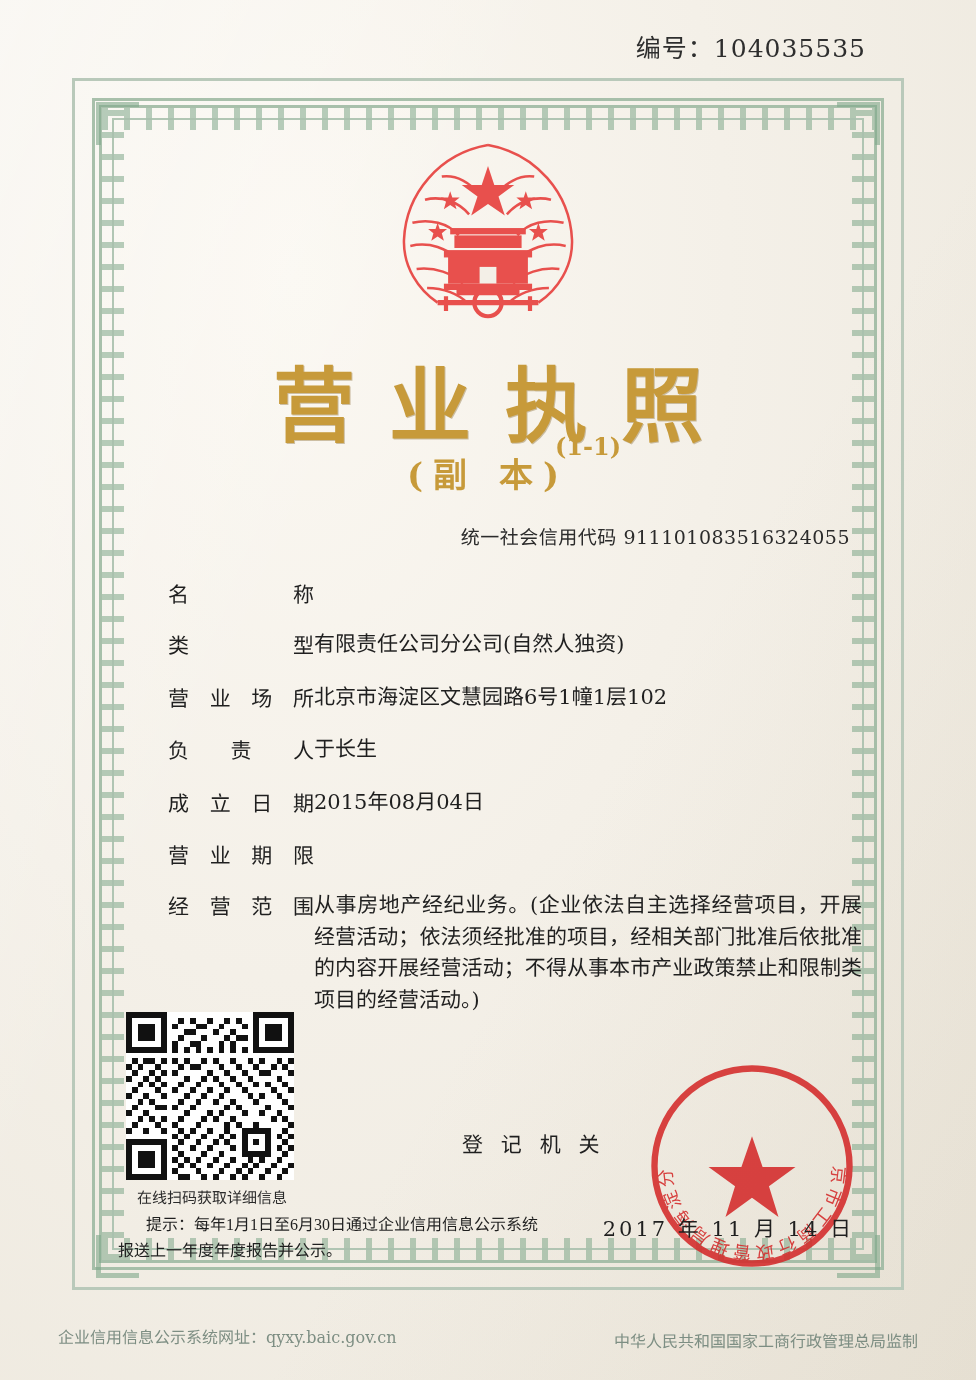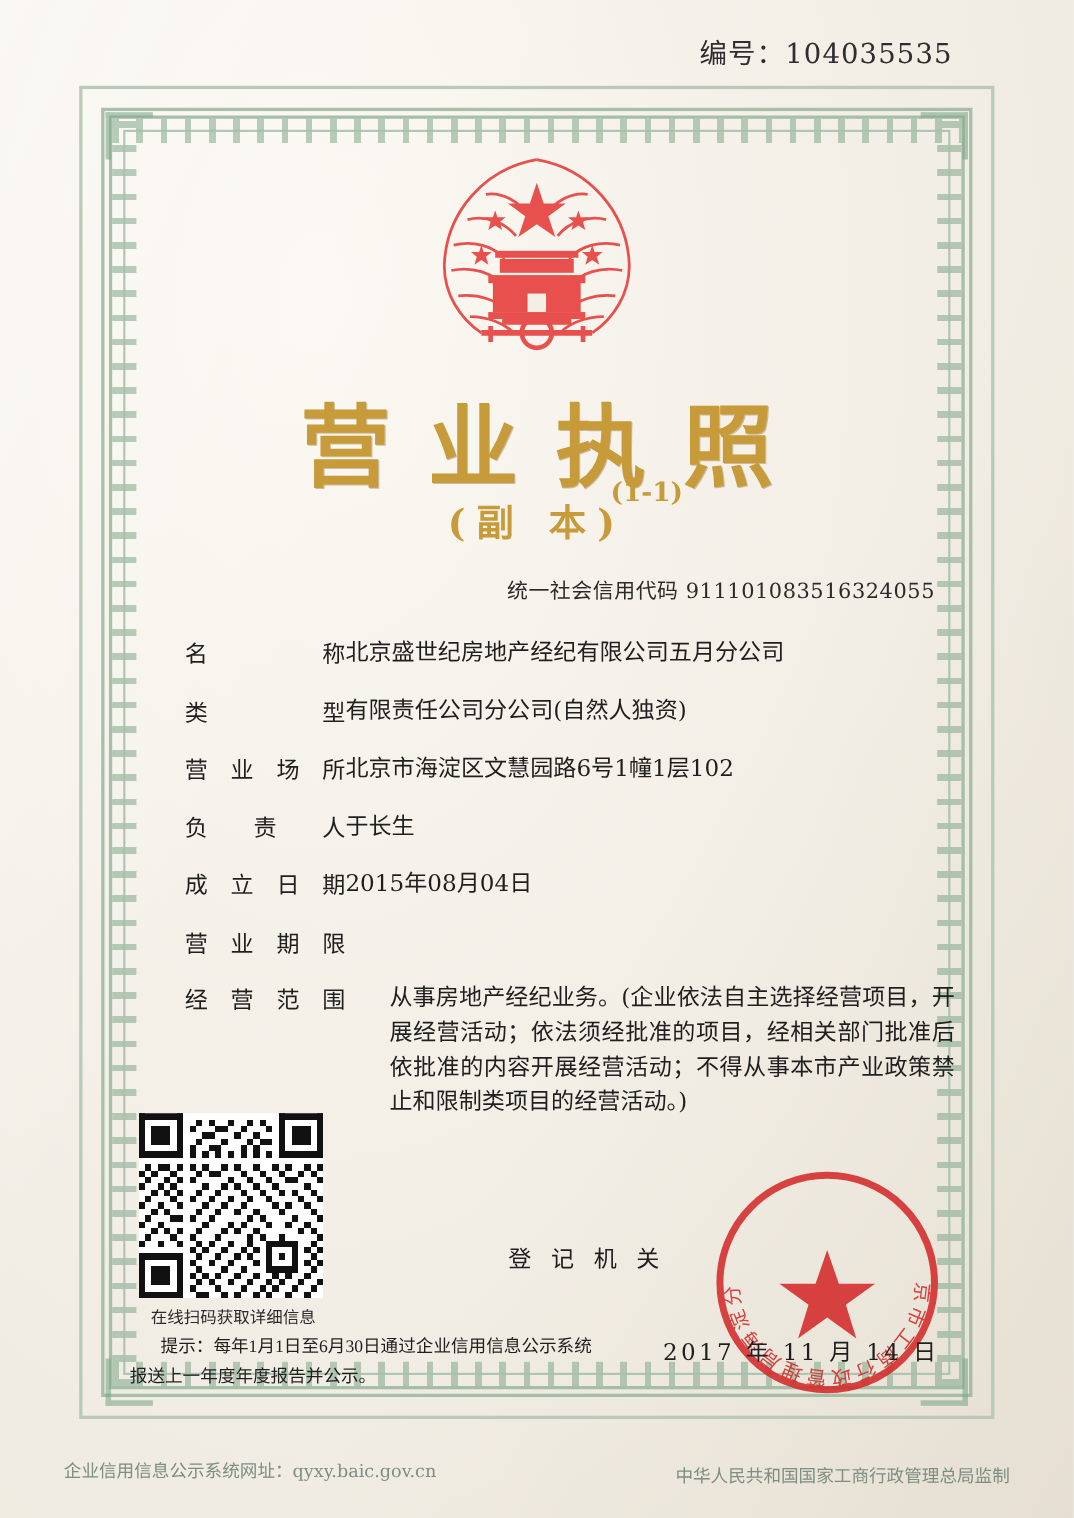--- a/index.html
+++ b/index.html
@@ -191,21 +191,20 @@
   .field-label span { display: inline-block; }
   .field-value {
     font-size: 21px;
     color: #1f1f1f;
     font-family: "DejaVu Serif", "Liberation Serif", serif;
     line-height: 1.5;
     max-width: 548px;
   }
   .field-value.multiline {
     text-align: justify;
-    margin-left: 40px;
   }
 
   
   .qr-wrap {
     position: absolute;
     left: 126px;
     top: 1012px;
     width: 172px;
     text-align: center;
   }
@@ -358,21 +357,20 @@
   <span>统一社会信用代码</span>
   <span>911101083516324055</span>
 </div>
 
 <div class="fields">
   <div class="field-row">
     <div class="field-label">
       <span>名</span>
       <span>称</span>
     </div>
-    <div class="field-value">北京盛世纪房地产经纪有限公司五月分公司</div>
   </div>
 
   <div class="field-row">
     <div class="field-label">
       <span>类</span>
       <span>型</span>
     </div>
     <div class="field-value">有限责任公司分公司(自然人独资)</div>
   </div>
 

